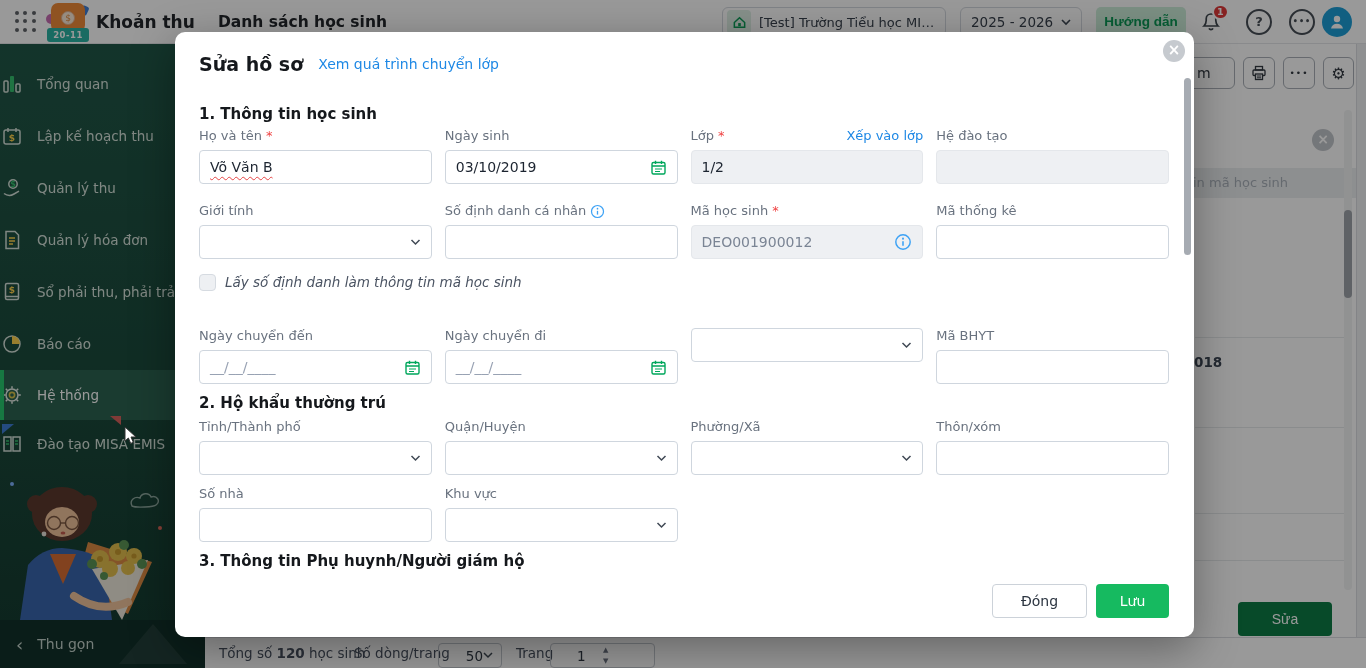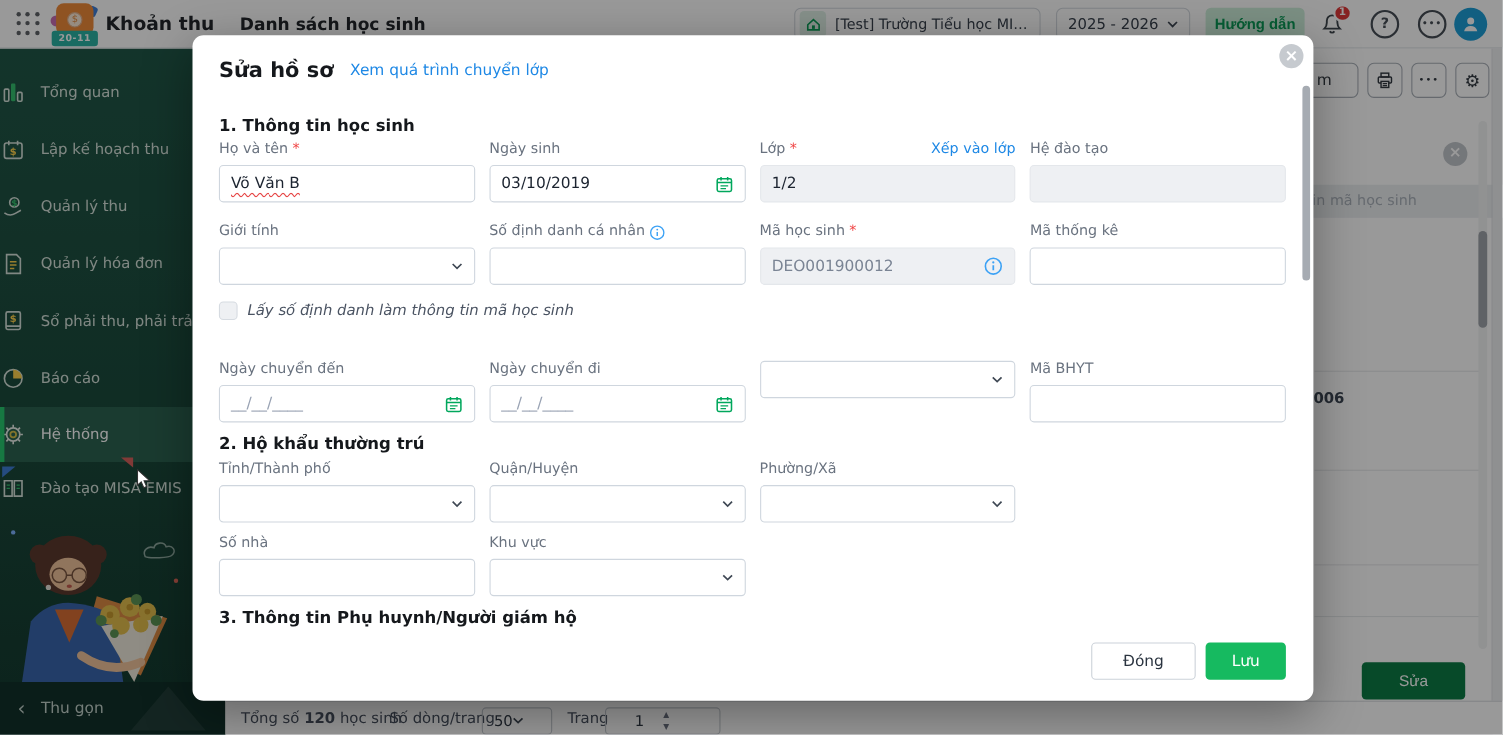--- a/index.html
+++ b/index.html
@@ -80,21 +80,21 @@
   .bg-scroll-track { position:absolute; left:1139px; top:66px; width:8px; height:480px; background:#f2f3f4; border-radius:4px; }
   .bg-scroll-thumb { position:absolute; left:1139px; top:166px; width:8px; height:88px; background:#9fa4aa; border-radius:4px; }
   .edit-btn { position:absolute; left:1033px; top:558px; width:94px; height:34px; background:#0c7c45;
               color:#fff; font-size:14px; border:none; border-radius:4px; text-align:center; line-height:34px; }
   .panel-border { position:absolute; left:1151px; top:0; width:1px; height:624px; background:#dadde2; }
   .panel-gutter { position:absolute; left:1152px; top:0; width:9px; height:624px; background:#eef0f2; }
   .bottom-bar { position:absolute; left:0; top:593px; width:1161px; height:31px; background:#fff;
                 border-top:1px solid #dadde2; font-size:13.5px; color:#4a5362; }
   .bottom-bar .txt { position:absolute; top:0; line-height:31px; white-space:nowrap; }
   .pg-select { position:absolute; left:233px; top:5px; width:64px; height:25px; border:1px solid #c3c8cf;
-               border-radius:4px; display:flex; align-items:center; justify-content:flex-start;
+               border-radius:4px; display:flex; align-items:center; justify-content:flex-end;
                padding:0 8px 0 10px; color:#2f3844; }
   .pg-stepper { position:absolute; left:345px; top:5px; width:105px; height:25px; border:1px solid #c3c8cf;
                 border-radius:4px; color:#2f3844; }
   .pg-stepper .val { position:absolute; left:26px; line-height:24px; }
   .pg-stepper .arrows { position:absolute; left:52px; top:1px; display:flex; flex-direction:column;
                         font-size:7px; line-height:11px; color:#6b7280; }
 
   
   .dim { position:absolute; inset:0; background:rgba(0,0,0,0.40); z-index:40; }
 
@@ -339,21 +339,21 @@
       <span>⚙</span>
     </div>
 
     <div class="x-circle">
       <span>×</span>
     </div>
     <div class="hdr-strip">
       <span>in mã học sinh</span>
     </div>
 
-    <div class="partial-code">006</div>
+    <div class="partial-code">018</div>
     <div class="row-line" style="top:293px;"></div>
     <div class="row-line" style="top:383px;"></div>
     <div class="row-line" style="top:469px;"></div>
     <div class="row-line" style="top:516px;"></div>
 
     <div class="bg-scroll-track"></div>
     <div class="bg-scroll-thumb"></div>
     <button class="edit-btn">Sửa</button>
     <div class="panel-border"></div>
     <div class="panel-gutter"></div>
@@ -597,20 +597,30 @@
             <span>Phường/Xã</span>
           </span>
             </div>
           <div class="inp between">
             <span></span>
             <svg width="11" height="7" viewBox="0 0 10 7">
               <path d="M1 1l4 4 4-4" fill="none" stroke="#3f4854" stroke-width="1.5"></path>
               </svg>
           </div>
         </div>
+        <div>
+          <div class="fld-lbl">
+              <span class="lft">
+            <span>Thôn/xóm</span>
+          </span>
+            </div>
+          <div class="inp">
+            <span></span>
+          </div>
+        </div>
       </div>
 
       <div class="frow r5">
         <div>
           <div class="fld-lbl">
               <span class="lft">
             <span>Số nhà</span>
           </span>
             </div>
           <div class="inp">

